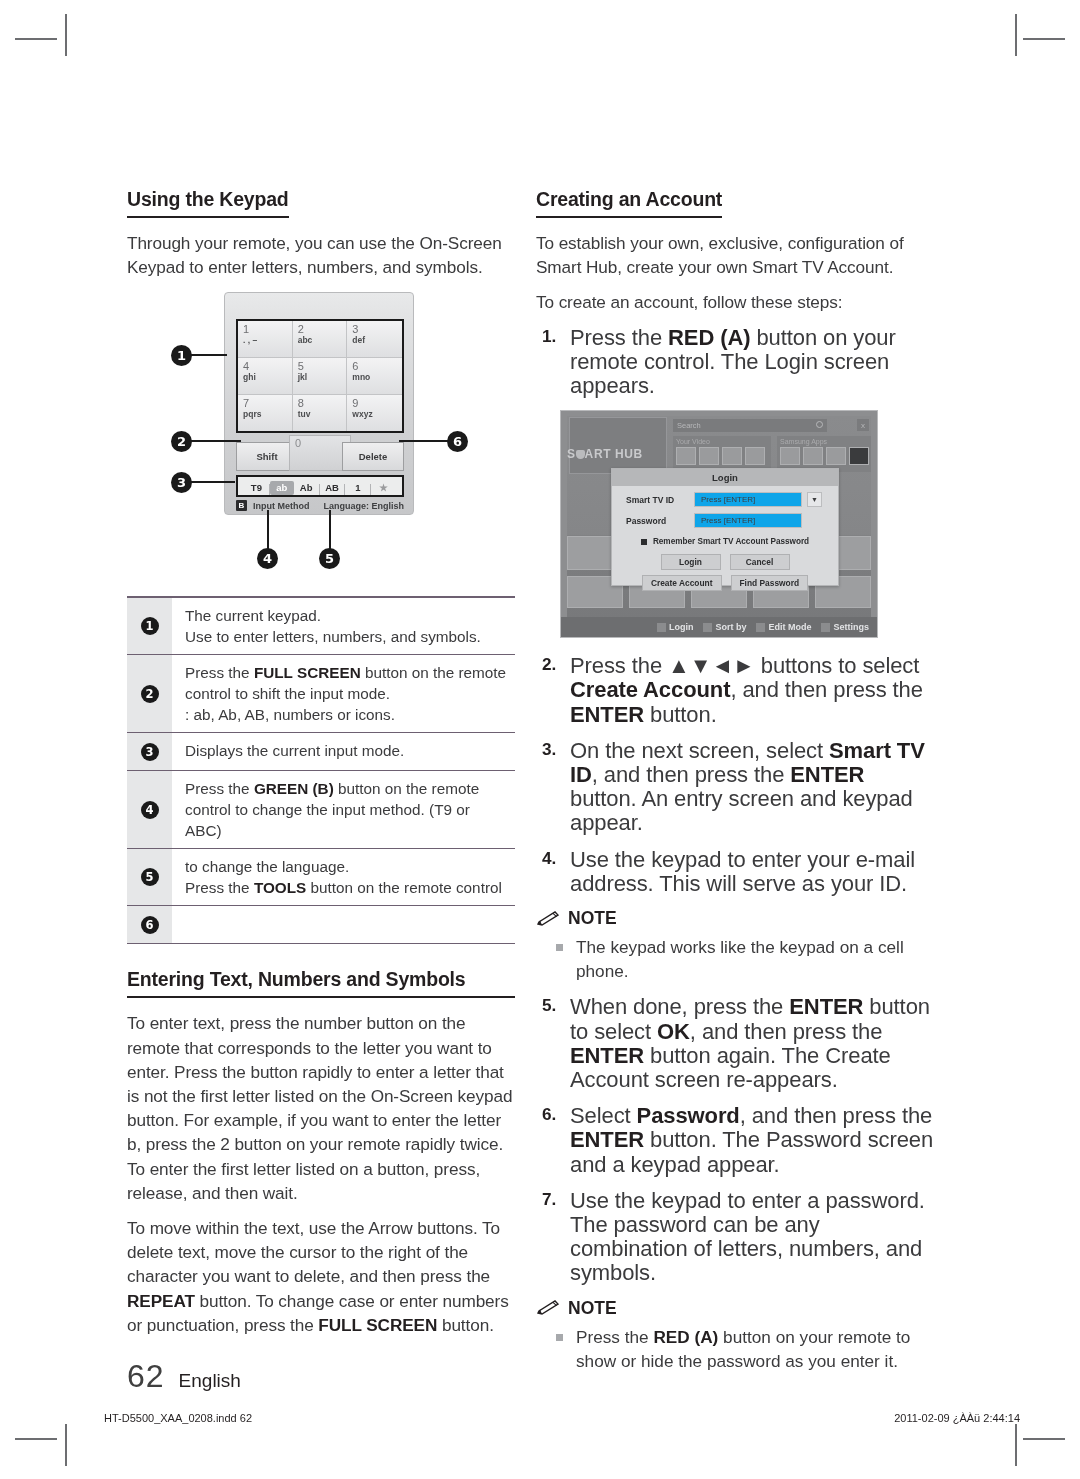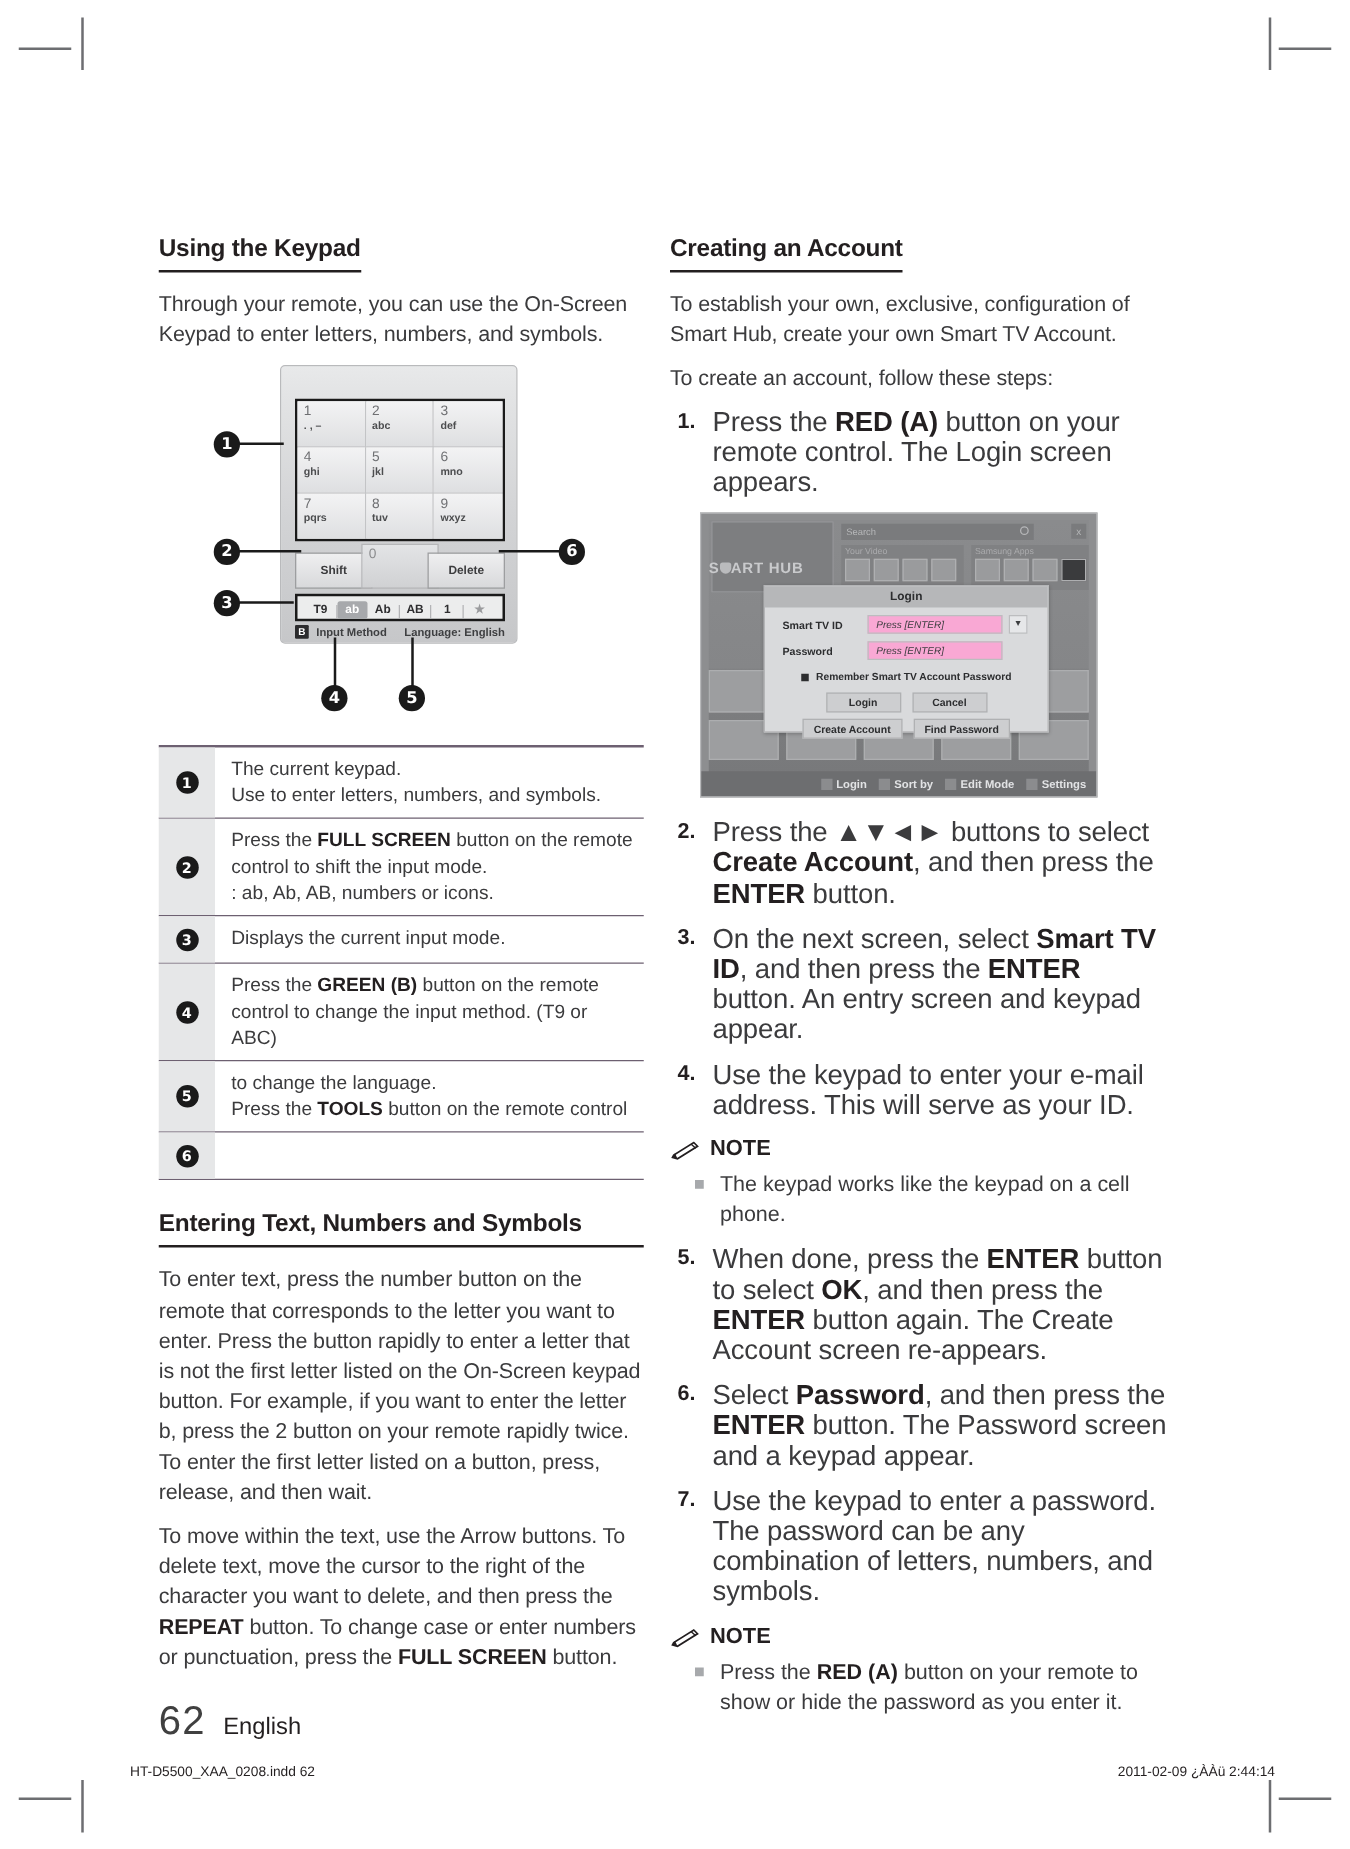--- a/index.html
+++ b/index.html
@@ -142,21 +142,21 @@
     padding-left: 6px;
   }
   .step-t {
     flex: 1; font-size: 22px; line-height: 24.2px; color: #3b3b3d;
     letter-spacing: -0.1px;
   }
   .step-t b { color: #231f20; font-weight: bold; }
 
   
   .note-head {
-    display: flex; align-items: flex-end; gap: 8px;
+    display: flex; align-items: center; gap: 8px;
     font-size: 17.5px; font-weight: bold; color: #231f20;
     margin: 4px 0 6px 0;
   }
   .note-item { display: flex; margin-bottom: 4px; padding-left: 20px; }
   .note-sq {
     flex: 0 0 20px; padding-top: 9px;
   }
   .note-sq i {
     display: block; width: 7px; height: 7px; background: #a7a9ac;
   }
@@ -227,22 +227,22 @@
     background: #d9dadc; border: 1px solid #b4b5b7;
     box-shadow: 0 1px 3px rgba(0,0,0,0.25);
   }
   .dlg-title {
     height: 17px; background: #b6b7b9; color: #2c2d2f;
     font-size: 9.5px; font-weight: bold; text-align: center; line-height: 17px;
   }
   .dlg-row { display: flex; align-items: center; margin: 6px 0 0 14px; }
   .dlg-lab { flex: 0 0 68px; font-size: 8.5px; font-weight: bold; color: #2c2d2f; }
   .dlg-inp {
-    flex: 0 0 108px; height: 15px; background: #f9a8d4; border: 1px solid #bcbdbf;
-    font-size: 8px; color: #3c3d3f; padding: 2px 0 0 6px; font-style: italic;
+    flex: 0 0 108px; height: 15px; background: #0ea5e9; border: 1px solid #bcbdbf;
+    font-size: 8px; color: #3c3d3f; padding: 2px 0 0 6px;
   }
   .dlg-caret {
     margin-left: 5px; width: 15px; height: 15px; background: #e6e7e9;
     border: 1px solid #bcbdbf; font-size: 7px; color: #3c3d3f;
     display: flex; align-items: center; justify-content: center;
   }
   .dlg-chk {
     display: flex; align-items: center; justify-content: center; gap: 6px;
     margin-top: 9px; font-size: 8.2px; font-weight: bold; color: #2c2d2f;
   }

